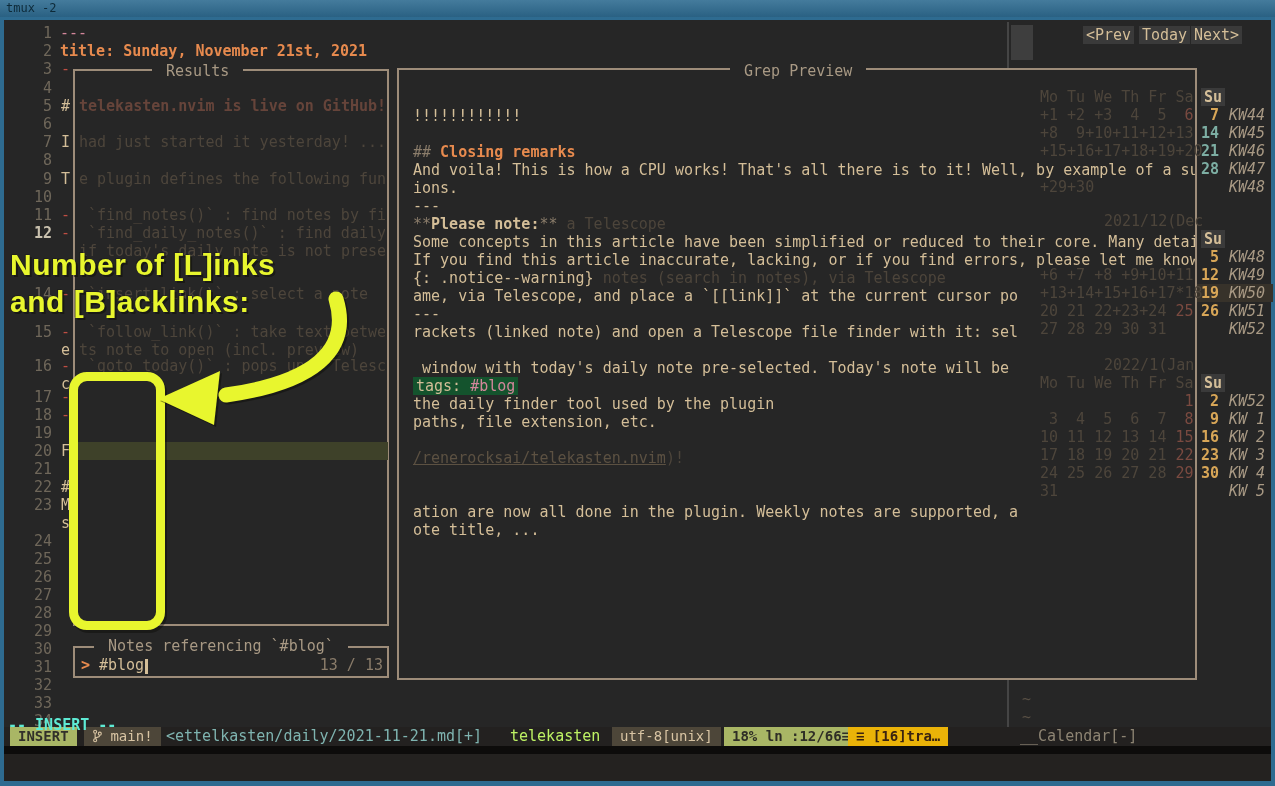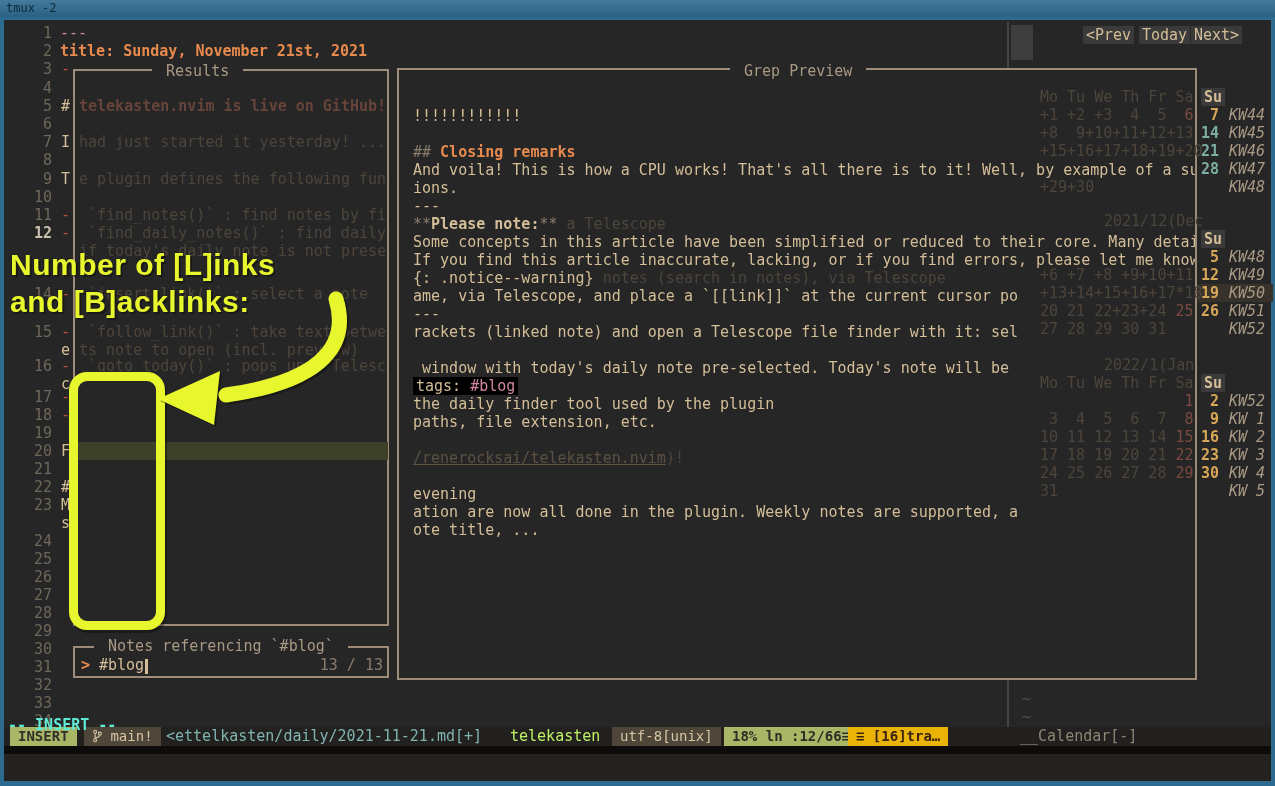--- a/index.html
+++ b/index.html
@@ -23,21 +23,21 @@
        font:15px/18px "DejaVu Sans Mono",monospace;color:#6f675a}
   .gutcur{color:#c9c1ae;font-weight:bold}
   .dash{color:#bf4e43}
   .fborder{position:absolute;border:2px solid #9d8c79;box-sizing:border-box;background:transparent}
   .fbg{position:absolute;background:#262626}
   .tchip{position:absolute;background:#262626;color:#a89984;font:15px/18px "DejaVu Sans Mono",monospace;white-space:pre;padding:0 5px}
   .rrow{position:absolute;left:76px;width:312px;height:18px;overflow:hidden;font:15px/18px "DejaVu Sans Mono",monospace;white-space:pre}
   .rrow.sel{background:#3e4129}
   .prow{position:absolute;left:413px;width:782px;height:18px;overflow:hidden;
         font:15px/18px "DejaVu Sans Mono",monospace;white-space:pre;color:#d4be98}
-  .tagchip{background:#000000;padding:12px 3px}
+  .tagchip{background:#14532d;padding:12px 3px}
   .crow{position:absolute;left:1040px;width:232px;height:18px;font:15px/18px "DejaVu Sans Mono",monospace;white-space:pre}
   .cwk{color:#4d453b}
   .csa{color:#7a4a40}
   .csu{position:absolute;left:161px;color:#d4be98;font-weight:bold;white-space:pre}
   .ckw{position:absolute;left:189px;color:#a89984;font-style:italic}
   .gold{color:#d8a657}.teal{color:#7daea3}
   .suchip{background:#3a3a3a;padding:0 3px}
   .navbtn{position:absolute;top:26px;height:18px;background:#3a3a3a;color:#d4be98;
           font:15px/18px "DejaVu Sans Mono",monospace;white-space:pre;padding:0 3px}
   .ann{position:absolute;font:800 30px/37px "Liberation Sans",sans-serif;color:#e8f62e;
@@ -248,21 +248,20 @@
   <div class="prow" style="top:251px">If you find this article inaccurate, lacking, or if you find errors, please let me know</div>
   <div class="prow" style="top: 269px"><span>{: .notice--warning}</span><span class="dim"> notes (search in notes), via Telescope</span></div>
   <div class="prow dim" style="top:287px">ame, via Telescope, and place a `[[link]]` at the current cursor po</div>
   <div class="prow pink" style="top:305px">---</div>
   <div class="prow dim" style="top:323px">rackets (linked note) and open a Telescope file finder with it: sel</div>
   <div class="prow dim" style="top:359px"> window with today's daily note pre-selected. Today's note will be</div>
   <div class="prow" style="top:377px"><span class="tagchip"><span>tags: </span><span class="pink">#blog</span></span></div>
   <div class="prow dim" style="top:395px">the daily finder tool used by the plugin</div>
   <div class="prow dim" style="top:413px">paths, file extension, etc.</div>
   <div class="prow" style="top:449px"><span class="dimlink">/renerocksai/telekasten.nvim</span><span class="dim">)!</span></div>
-  <div class="prow dimred" style="top:485px">evening</div>
   <div class="prow dim" style="top:503px">ation are now all done in the plugin. Weekly notes are supported, a</div>
   <div class="prow dim" style="top:521px">ote title, ...</div>
 
   <div class="crow" style="top:88px"><span class="cwk">Mo Tu We Th Fr Sa</span><span class="csu"><span class="suchip">Su</span></span></div>
   <div class="crow" style="top:106px"><span class="cwk">+1 +2 +3  4  5 </span><span class="csa"> 6</span><span class="csu gold"> 7</span><span class="ckw">KW44</span></div>
   <div class="crow" style="top:124px"><span class="cwk">+8  9+10+11+12+13</span><span class="csa"></span><span class="csu teal">14</span><span class="ckw">KW45</span></div>
   <div class="crow" style="top:142px"><span class="cwk">+15+16+17+18+19+20</span><span class="csa"></span><span class="csu teal">21</span><span class="ckw">KW46</span></div>
   <div class="crow" style="top:160px"><span class="cwk"></span><span class="csa"></span><span class="csu teal">28</span><span class="ckw">KW47</span></div>
   <div class="crow" style="top:178px"><span class="cwk">+29+30</span><span class="csa"></span><span class="csu"></span><span class="ckw">KW48</span></div>
 

